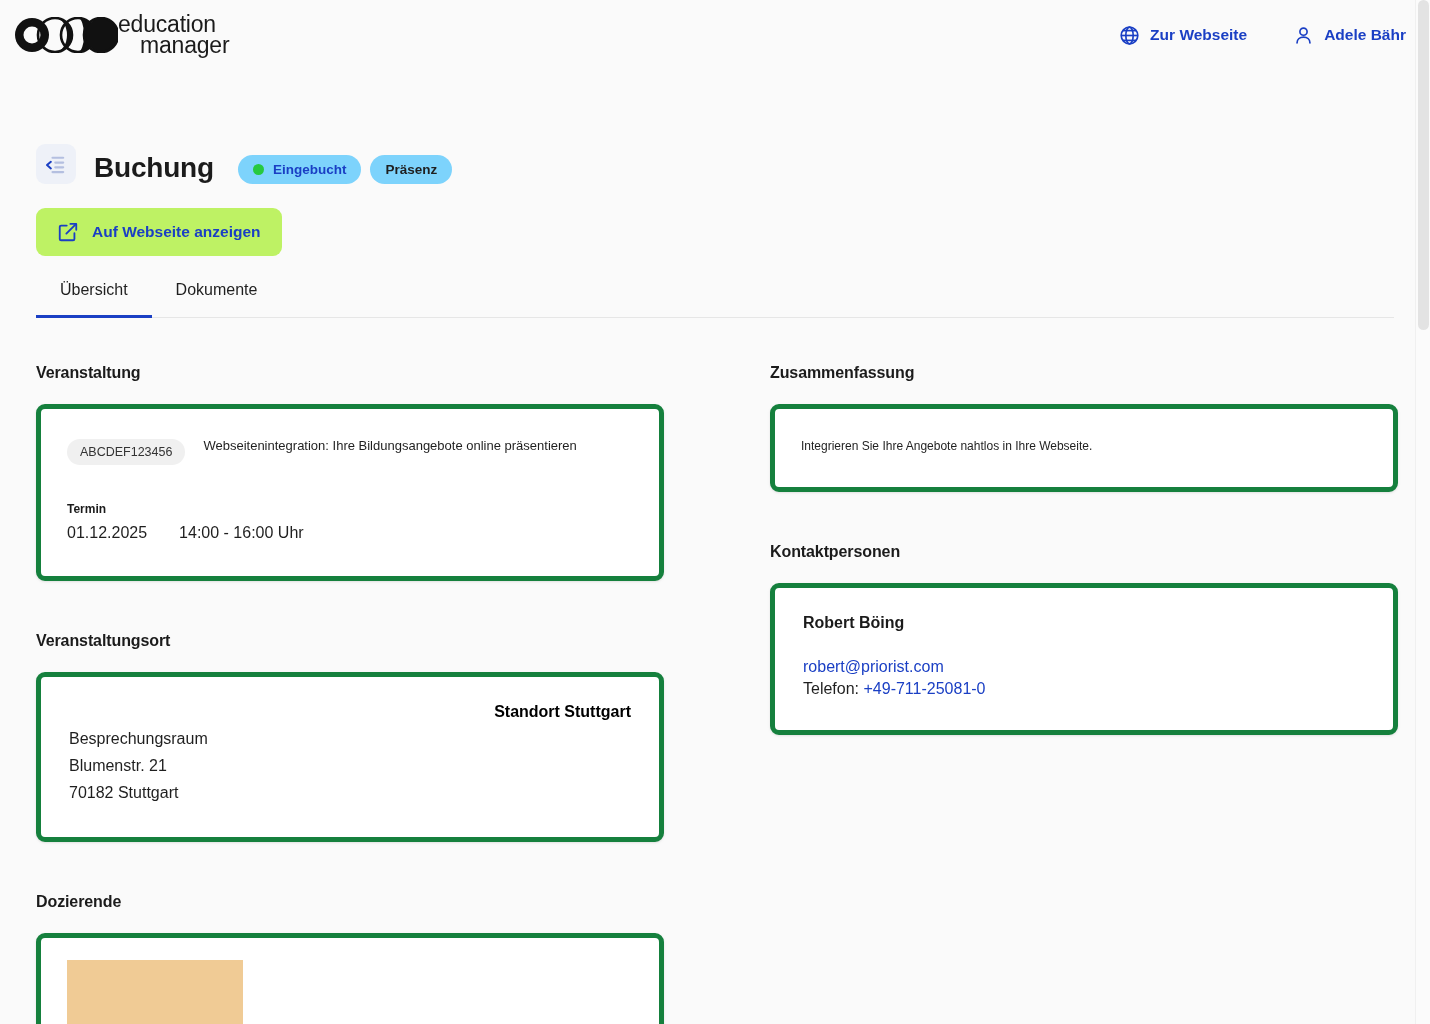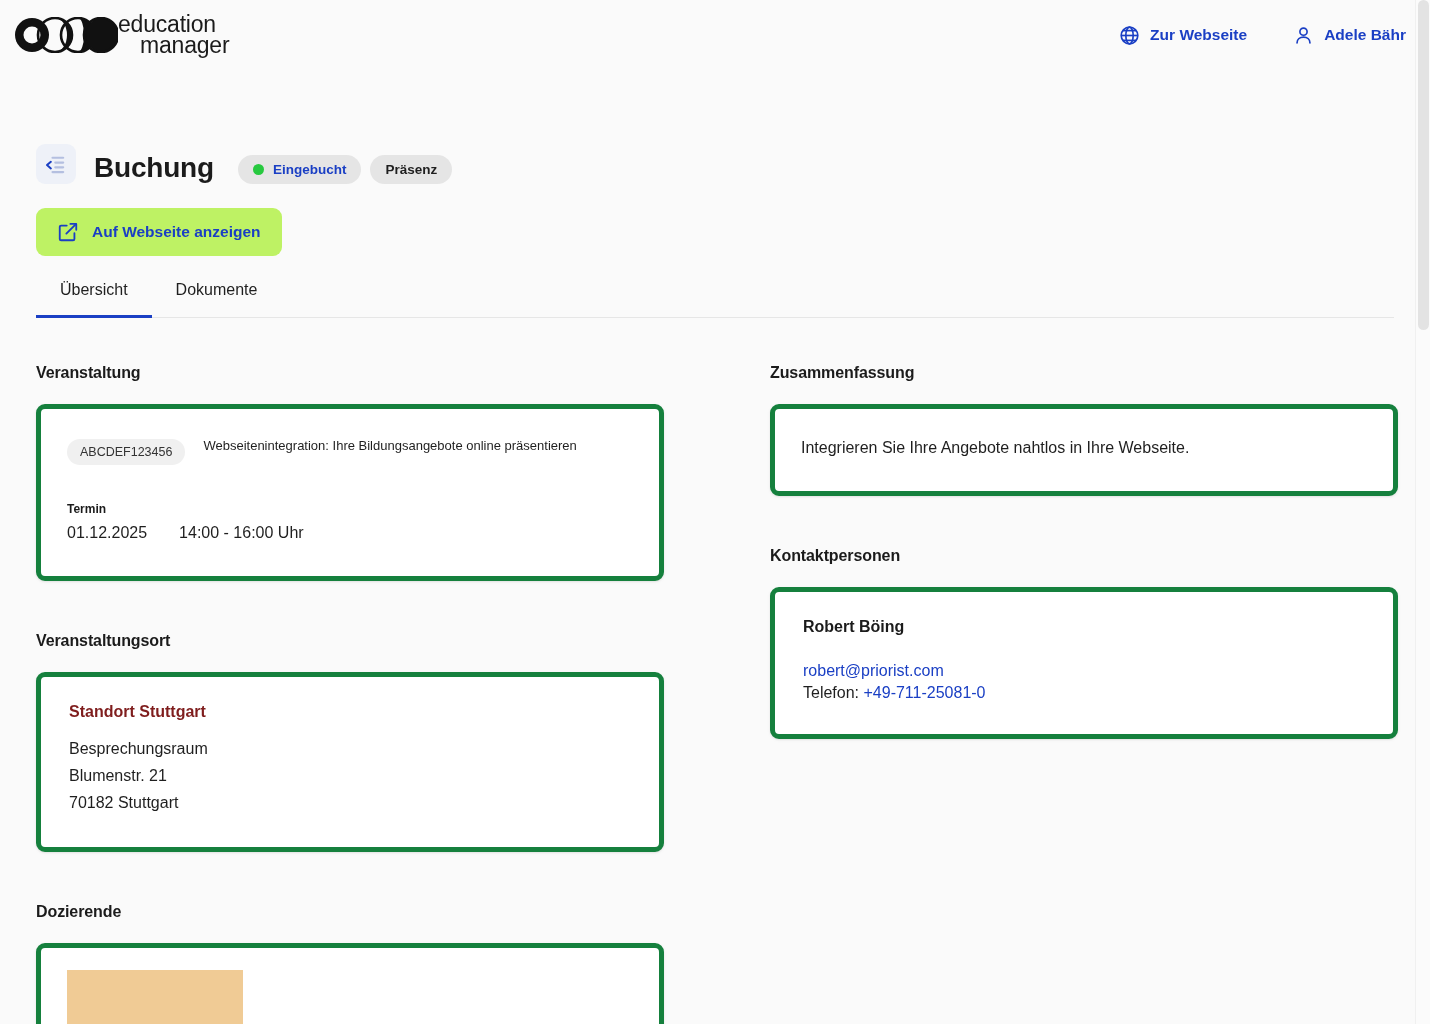--- a/index.html
+++ b/index.html
@@ -75,21 +75,21 @@
   }
   h1.page-title {
     font-size: 28px;
     font-weight: bold;
     letter-spacing: -0.2px;
     color: #1b1b1b;
   }
   .chips { display: flex; align-items: center; gap: 9px; margin-left: 6px; }
   .chip {
     display: flex; align-items: center; gap: 9px;
-    background: #e5e5e5;
+    background: #7dd3fc;
     border-radius: 999px;
     padding: 7px 15px;
     font-size: 13.5px;
     font-weight: bold;
     color: #1f1f1f;
     white-space: nowrap;
   }
   .chip .dot {
     width: 11px; height: 11px; border-radius: 50%;
     background: #27c93f; flex: none;
@@ -182,36 +182,36 @@
   .termin-row {
     margin-top: 8px;
     display: flex;
     gap: 32px;
     font-size: 16px;
     color: #1f1f1f;
   }
 
   
   .card-venue { padding: 26px 28px 30px 28px; }
-  .venue-name { font-size: 16px; font-weight: bold; color: #7f1d1d; margin-bottom: 15px; }
+  .venue-name { font-size: 16px; font-weight: bold; color: #000000; margin-bottom: 5px; text-align: right; }
   .venue-line { font-size: 16px; color: #1f1f1f; line-height: 1.68; }
 
   
   .card-teacher { padding: 22px 26px; display: flex; gap: 26px; align-items: flex-start; }
   .avatar {
     width: 176px; height: 120px;
     background: #f0cb95;
     flex: none;
     overflow: hidden;
     position: relative;
   }
 
   
   .card-summary { padding: 30px 26px 34px 26px; }
-  .summary-text { font-size: 16px; color: #1f1f1f; }
+  .summary-text { font-size: 12px; color: #1f1f1f; }
 
   
   .card-contact { padding: 26px 28px 32px 28px; }
   .contact-name { font-size: 16px; font-weight: bold; color: #1b1b1b; }
   .contact-mail {
     display: block;
     margin-top: 26px;
     font-size: 16px;
     color: #1a3fc4;
     text-decoration: none;

